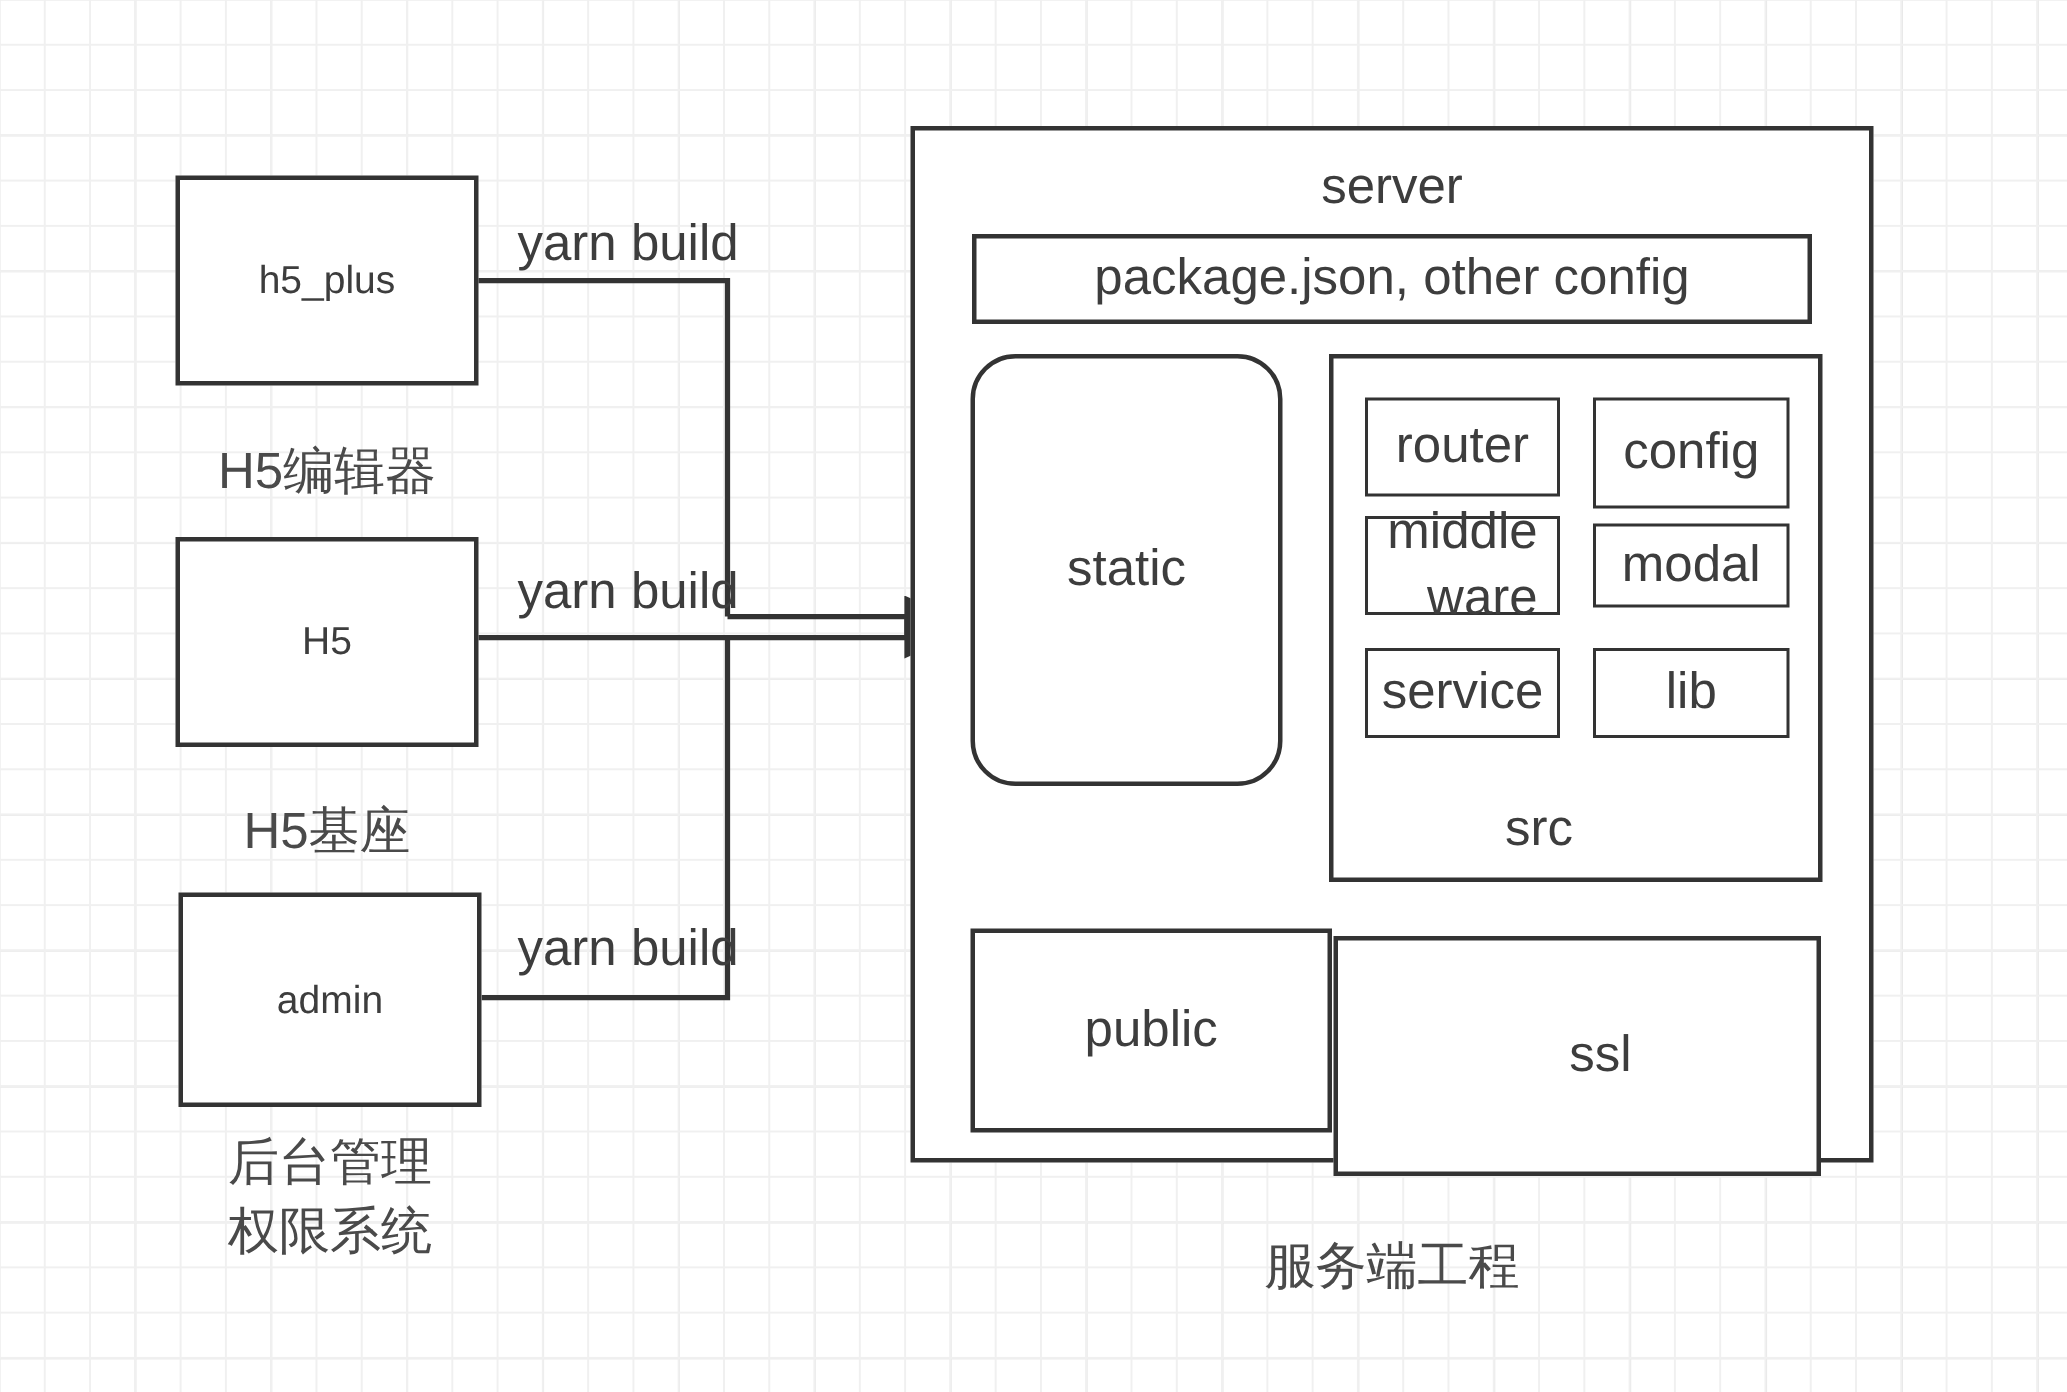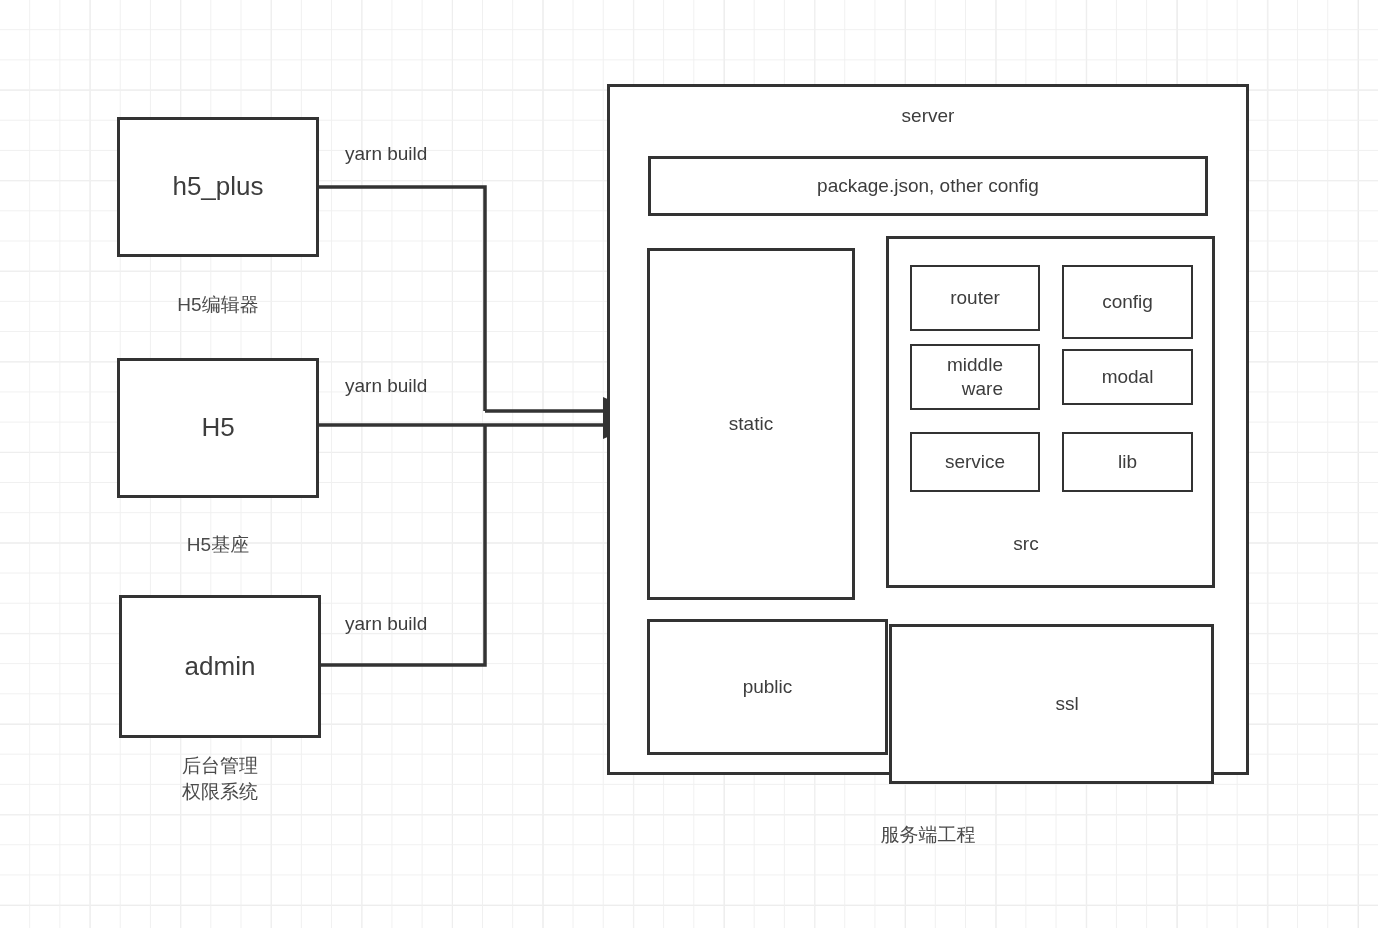--- a/index.html
+++ b/index.html
@@ -65,21 +65,21 @@
   }
   #wires {
     position: absolute;
     left: 0;
     top: 0;
     width: 1378px;
     height: 928px;
     pointer-events: none;
   }
   .fs-26 { font-size: 26px; }
-  .fs-25 { font-size: 19px; }
+  .fs-25 { font-size: 34px; }
 </style>
 </head>
 <body>
 
 <div id="canvas">
 
   <svg id="wires" viewBox="0 0 1378 928">
     <defs>
       <marker id="arrowhead" markerWidth="9" markerHeight="8" refX="8.6" refY="4" orient="auto" markerUnits="strokeWidth">
         <path d="M0,0 L9,4 L0,8 z" fill="#333333"></path>
@@ -115,21 +115,21 @@
   <div class="edge-label fs-25" style="left:345px; top:613px;">yarn build</div>
 
   <div class="container-box" style="left:607px; top:84px; width:642px; height:691px;"></div>
 
   <div class="inner-label fs-25" style="left:607px; top:105px; width:642px;">server</div>
 
   <div class="box fs-25" style="left:648px; top:156px; width:560px; height:60px;">
     <span>package.json, other config</span>
   </div>
 
-  <div class="box fs-25" style="left:647px; top:248px; width:208px; height:352px;">
+  <div class="box fs-25" style="left:647px; top:236px; width:208px; height:288px;border-radius:30px;">
     <span>static</span>
   </div>
 
   <div class="container-box" style="left:886px; top:236px; width:329px; height:352px;"></div>
 
   <div class="box thin fs-25" style="left:910px; top:265px; width:130px; height:66px;">
     <span>router</span>
   </div>
   <div class="box thin fs-25" style="left:1062px; top:265px; width:131px; height:74px;">
     <span>config</span>

